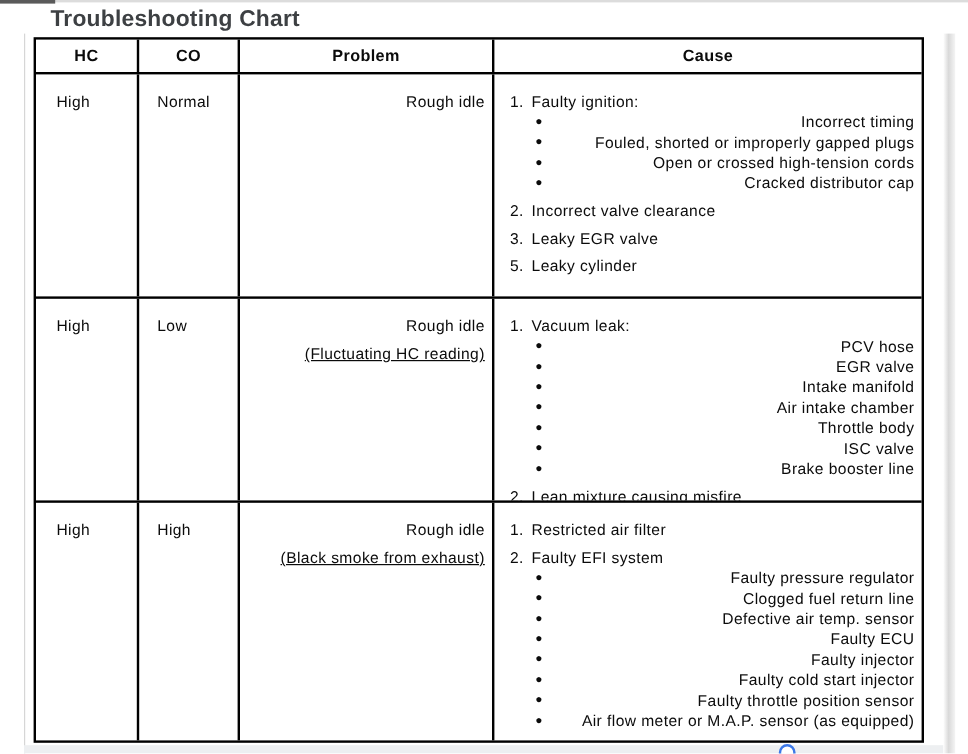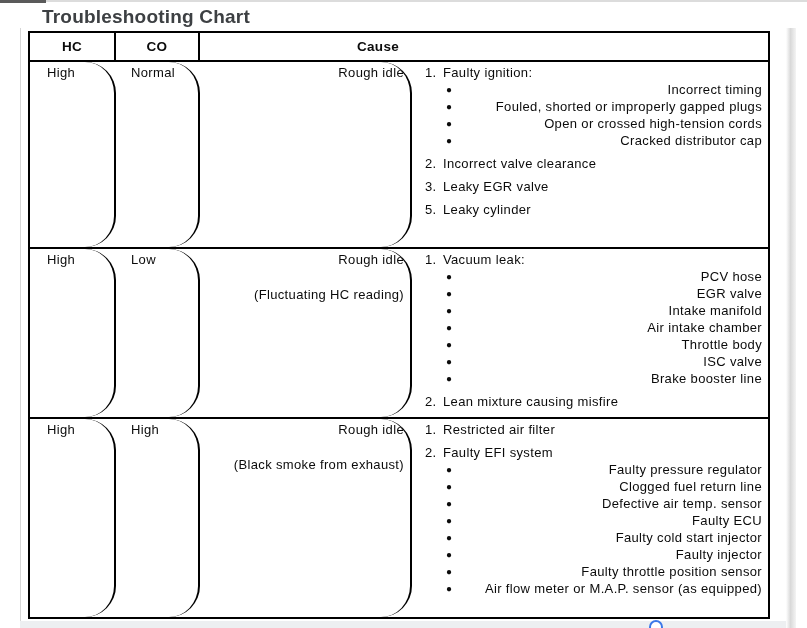--- a/index.html
+++ b/index.html
@@ -68,25 +68,25 @@
   .col-hc { width: 86px; }
   .col-co { width: 84px; }
   .col-problem { width: 212px; }
   .col-cause { width: 356px; }
 
   .header .t-cell {
     display: flex; align-items: center; justify-content: center;
     font-weight: bold; font-size: 13.5px; letter-spacing: 0.3px;
   }
 
-  .body-cell { padding-top: 2px; line-height: 17px; border-radius: 31px; }
+  .body-cell { padding-top: 14px; line-height: 17px; }
   .col-hc.body-cell { padding-left: 17px; }
   .col-co.body-cell { padding-left: 15px; }
   .col-problem.body-cell { padding-left: 19px; padding-right: 6px; text-align: right; }
-  .problem-note { margin-top: 18px; }
+  .problem-note { margin-top: 6px; text-decoration: underline; }
 
   .col-cause.body-cell { padding-left: 13px; padding-right: 6px; }
   .cause-item + .cause-item { margin-top: 6px; }
   .cause-head { line-height: 17px; }
   .cause-head .num { display: inline-block; min-width: 14px; }
   .bullet-line {
     position: relative;
     padding-left: 38px;
     line-height: 17px;
     text-align: right;
@@ -107,20 +107,21 @@
 
 <div class="sheet-left-edge"></div>
 <div class="sheet-right-shadow"></div>
 <div class="bottom-strip"></div>
 
 <div class="trouble-table">
 
   <div class="t-row header">
     <div class="t-cell col-hc">HC</div>
     <div class="t-cell col-co">CO</div>
+    <div class="t-cell col-problem">Problem</div>
     <div class="t-cell col-cause">Cause</div>
   </div>
 
   <div class="t-row r1">
     <div class="t-cell col-hc body-cell">High</div>
     <div class="t-cell col-co body-cell">Normal</div>
     <div class="t-cell col-problem body-cell">
       <div>Rough idle</div>
     </div>
     <div class="t-cell col-cause body-cell">
@@ -177,22 +178,22 @@
     <div class="t-cell col-cause body-cell">
       <div class="cause-item">
         <div class="cause-head"><span class="num">1.</span> <span>Restricted air filter</span></div>
       </div>
       <div class="cause-item">
         <div class="cause-head"><span class="num">2.</span> <span>Faulty EFI system</span></div>
         <div class="bullet-line">Faulty pressure regulator</div>
         <div class="bullet-line">Clogged fuel return line</div>
         <div class="bullet-line">Defective air temp. sensor</div>
         <div class="bullet-line">Faulty ECU</div>
+        <div class="bullet-line">Faulty injector</div>
         <div class="bullet-line">Faulty cold start injector</div>
-        <div class="bullet-line">Faulty injector</div>
         <div class="bullet-line">Faulty throttle position sensor</div>
         <div class="bullet-line">Air flow meter or M.A.P. sensor (as equipped)</div>
       </div>
     </div>
   </div>
 
 </div>
 
 <div class="blue-fab" title=""></div>
 

